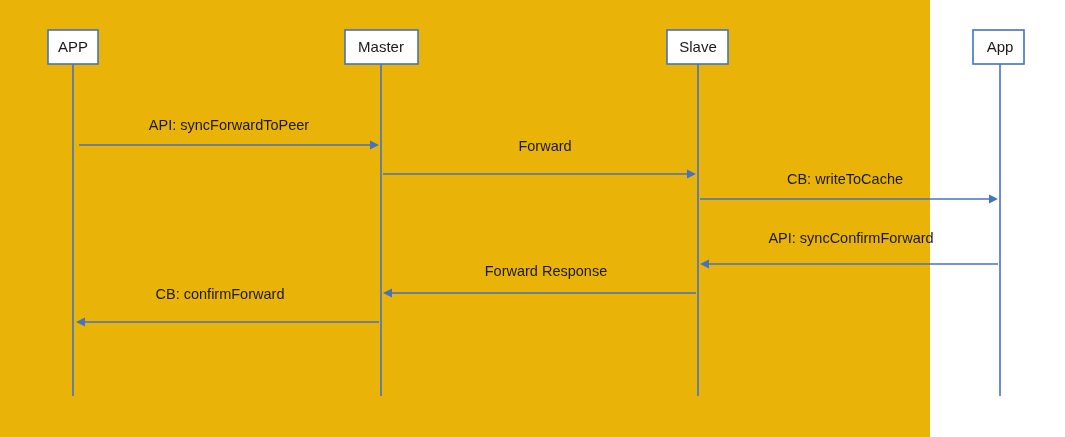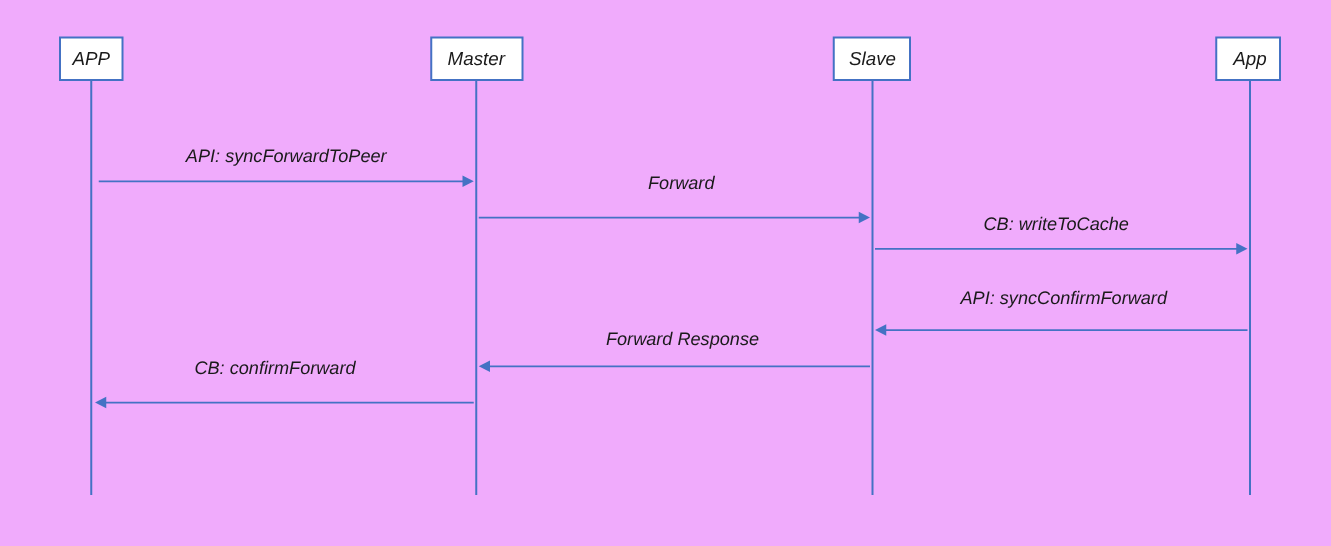--- a/index.html
+++ b/index.html
@@ -8,24 +8,23 @@
     background: #ffffff;
   }
   body {
     width: 1065px;
     height: 437px;
     font-family: "Liberation Sans", sans-serif;
     overflow: hidden;
   }
   #diagram-root {
     position: relative;
-    width: 1065px;
+    width: 930px;
     height: 437px;
-    background: #f0abfc;
-    font-style: italic;
+    background: #eab308;
   }
   #diagram-svg {
     position: absolute;
     top: 0;
     left: 0;
     width: 1065px;
     height: 437px;
     display: block;
   }
   .lifeline-box-rect {

